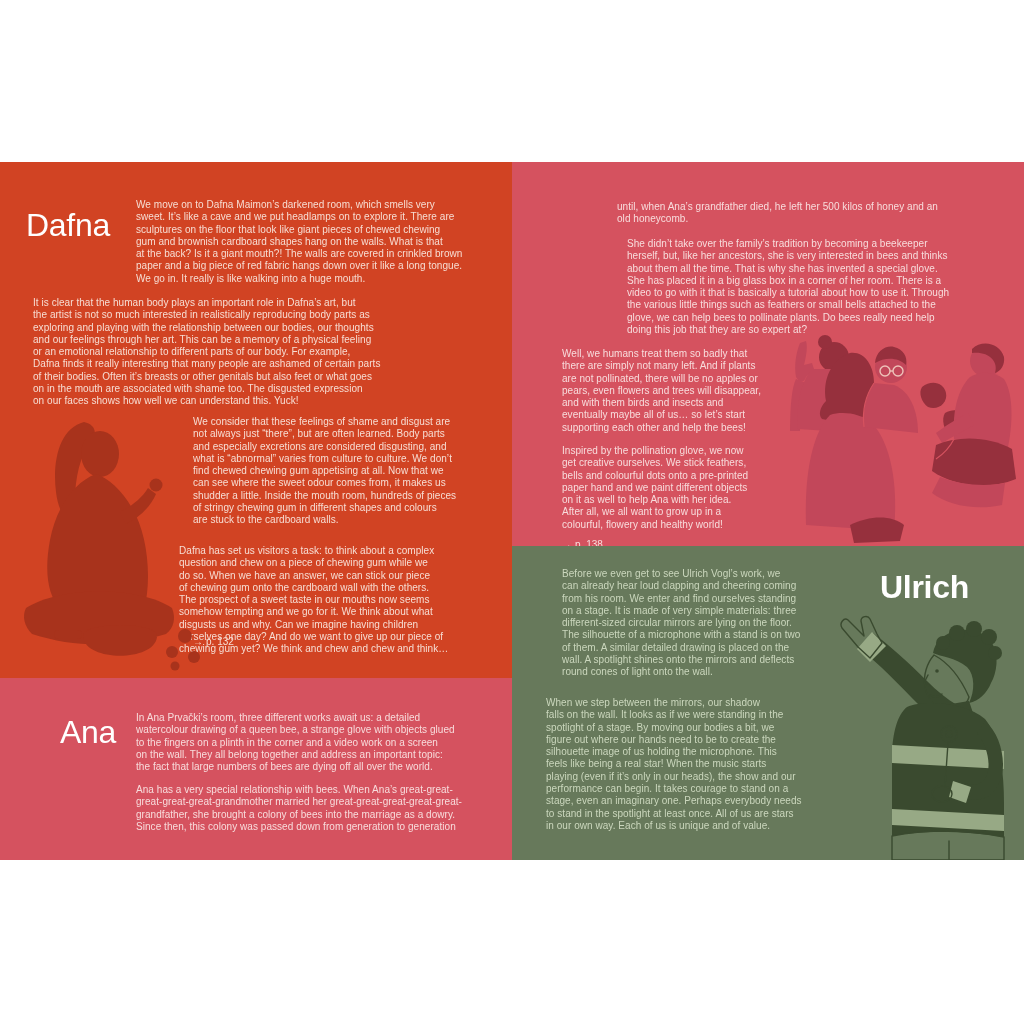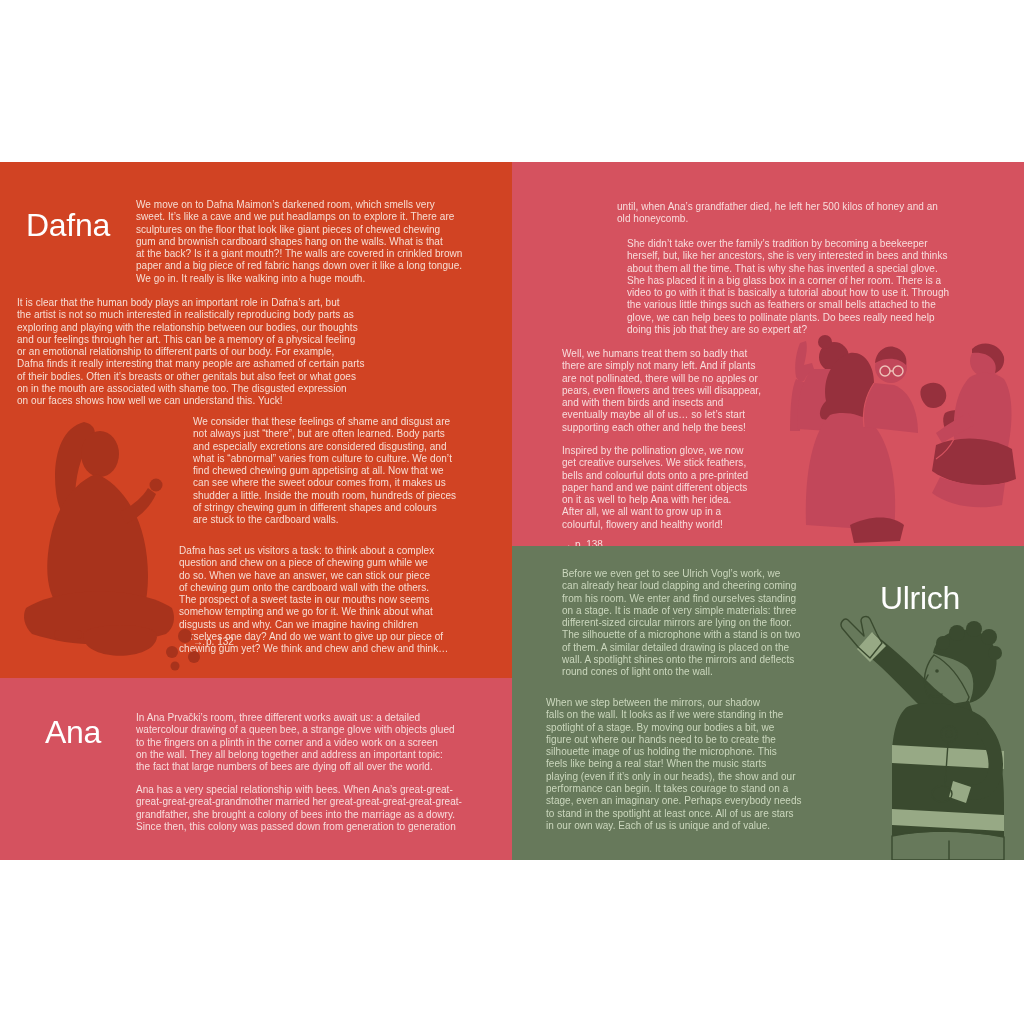--- a/index.html
+++ b/index.html
@@ -50,21 +50,21 @@
 
   <section class="panel panel-dafna">
     <h1 class="title" style="left:26px; top:26px;">Dafna</h1>
     <p class="para" style="left:136px; top:27px; width:352px;">We move on to Dafna Maimon’s darkened room, which smells very
 sweet. It’s like a cave and we put headlamps on to explore it. There are
 sculptures on the floor that look like giant pieces of chewed chewing
 gum and brownish cardboard shapes hang on the walls. What is that
 at the back? Is it a giant mouth?! The walls are covered in crinkled brown
 paper and a big piece of red fabric hangs down over it like a long tongue.
 We go in. It really is like walking into a huge mouth.</p>
-    <p class="para" style="left:17px;  top:125px; width:440px;">It is clear that the human body plays an important role in Dafna’s art, but
+    <p class="para" style="left:33px;  top:125px; width:440px;">It is clear that the human body plays an important role in Dafna’s art, but
 the artist is not so much interested in realistically reproducing body parts as
 exploring and playing with the relationship between our bodies, our thoughts
 and our feelings through her art. This can be a memory of a physical feeling
 or an emotional relationship to different parts of our body. For example,
 Dafna finds it really interesting that many people are ashamed of certain parts
 of their bodies. Often it’s breasts or other genitals but also feet or what goes
 on in the mouth are associated with shame too. The disgusted expression
 on our faces shows how well we can understand this. Yuck!</p>
     <p class="para" style="left:193px; top:244px; width:300px;">We consider that these feelings of shame and disgust are
 not always just “there”, but are often learned. Body parts
@@ -97,21 +97,21 @@
       <ellipse class="fill-dafna" cx="124" cy="221" rx="37" ry="10"></ellipse>
       <path class="fill-dafna" d="M87,223 C90,248 158,248 161,223 Z"></path>
       <circle class="fill-dafna" cx="176" cy="238" r="6"></circle>
       <circle class="fill-dafna" cx="189" cy="222" r="7"></circle>
       <circle class="fill-dafna" cx="198" cy="243" r="6"></circle>
       <circle class="fill-dafna" cx="179" cy="252" r="4.5"></circle>
     </svg>
   </section>
 
   <section class="panel panel-ana-l">
-    <h1 class="title" style="left:45px; top:17px;">Ana</h1>
+    <h1 class="title" style="left:60px; top:17px;">Ana</h1>
     <p class="para" style="left:136px; top:96px;  width:360px;">Ana has a very special relationship with bees. When Ana’s great-great-
 great-great-great-grandmother married her great-great-great-great-great-
 grandfather, she brought a colony of bees into the marriage as a dowry.
 Since then, this colony was passed down from generation to generation</p>
     <p class="para" style="left:136px; top:24px;  width:360px;">In Ana Prvački’s room, three different works await us: a detailed
 watercolour drawing of a queen bee, a strange glove with objects glued
 to the fingers on a plinth in the corner and a video work on a screen
 on the wall. They all belong together and address an important topic:
 the fact that large numbers of bees are dying off all over the world.</p>
   </section>
@@ -166,21 +166,21 @@
       <path class="fill-ana-dark" d="M182,22 C192,12 210,16 214,30 C215,38 211,44 205,46 C209,34 198,24 182,26 Z"></path>
       <path class="fill-ana-mid" d="M180,50 C168,62 162,84 164,112 L218,120 C224,90 222,64 214,52 C204,44 190,44 180,50 Z"></path>
       <path class="fill-ana-mid" d="M178,86 C166,92 154,100 146,106 L152,116 C162,110 174,104 184,98 Z"></path>
       <path class="fill-ana-dark" d="M146,118 C170,108 200,110 222,122 L226,152 C196,164 162,158 142,144 Z"></path>
       <path class="fill-ana-mid" d="M150,150 C170,158 195,160 215,156 L212,178 C185,184 158,178 142,166 Z"></path>
       <path class="stroke-ana-bg" d="M84,56 C76,68 72,84 74,100 M164,112 C160,120 152,128 146,132"></path>
     </svg>
   </section>
 
   <section class="panel panel-ulrich">
-    <h1 class="title" style="left:368px; top:15px;">Ulrich</h1>
+    <h1 class="title" style="left:368px; top:4px;font-weight:bold;">Ulrich</h1>
     <p class="para" style="left:50px; top:12px;  width:290px;">Before we even get to see Ulrich Vogl’s work, we
 can already hear loud clapping and cheering coming
 from his room. We enter and find ourselves standing
 on a stage. It is made of very simple materials: three
 different-sized circular mirrors are lying on the floor.
 The silhouette of a microphone with a stand is on two
 of them. A similar detailed drawing is placed on the
 wall. A spotlight shines onto the mirrors and deflects
 round cones of light onto the wall.</p>
     <p class="para" style="left:34px; top:141px; width:300px;">When we step between the mirrors, our shadow

